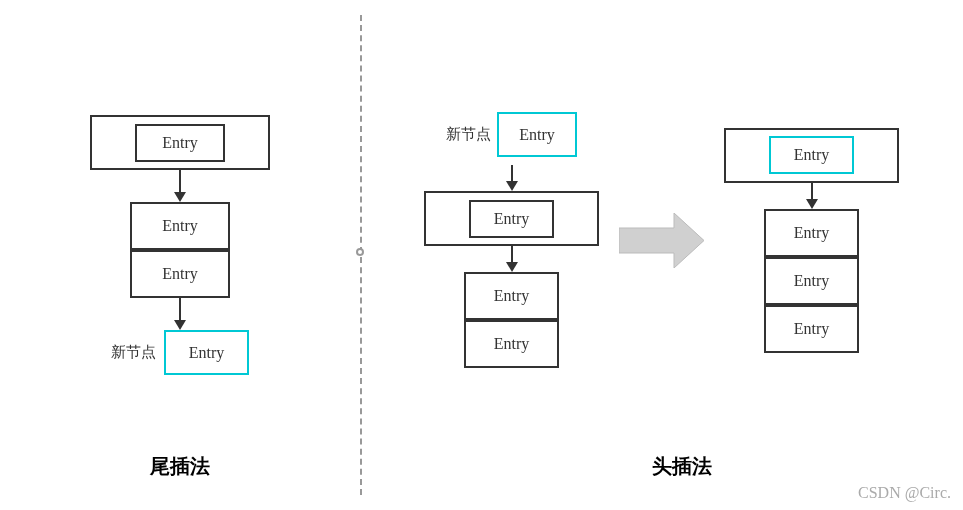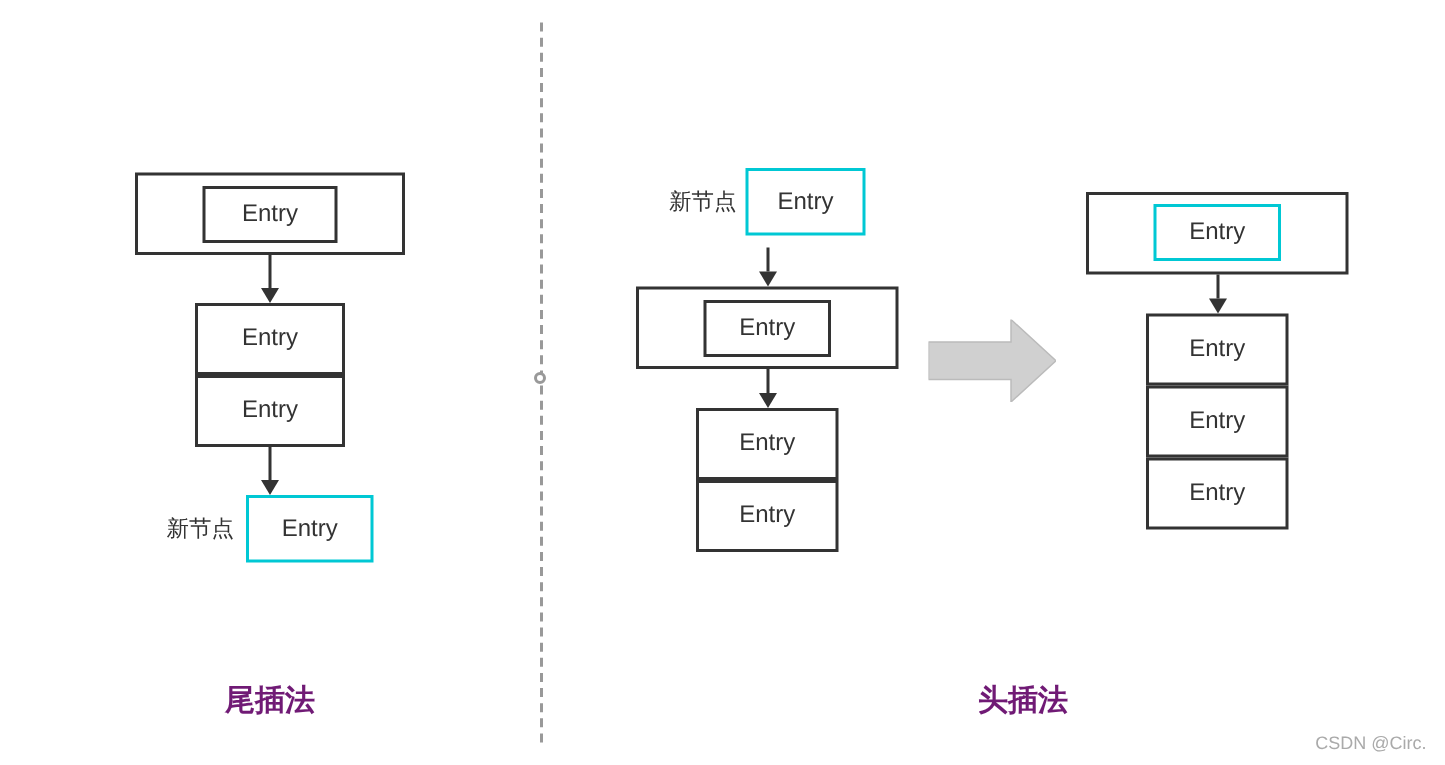--- a/index.html
+++ b/index.html
@@ -9,20 +9,21 @@
       background: #fff;
       font-family: 'SimSun', 'Microsoft YaHei', sans-serif;
       overflow: hidden;
       position: relative;
     }
 
     .main-container {
       display: flex;
       width: 100%;
       height: 100%;
+      font-family: Liberation Serif, serif;
     }
 
     
     .left-panel {
       width: 360px;
       height: 100%;
       display: flex;
       flex-direction: column;
       align-items: center;
       justify-content: center;
@@ -149,21 +150,21 @@
       border: 2px solid #00c8d4;
       display: flex;
       align-items: center;
       justify-content: center;
     }
 
     
     .section-title {
       font-size: 20px;
       font-weight: bold;
-      color: #701a75;
+      color: #000000;
       position: absolute;
       bottom: 30px;
     }
 
     
     .right-content {
       display: flex;
       align-items: center;
       justify-content: center;
       gap: 0px;
@@ -264,21 +265,21 @@
       border: 2px solid #333;
       display: flex;
       align-items: center;
       justify-content: center;
     }
 
     .watermark {
       position: absolute;
       bottom: 8px;
       right: 12px;
-      font-size: 12px;
+      font-size: 16px;
       color: #aaa;
       text-align: right;
     }
   </style>
 </head>
 <body>
 
 <div class="main-container">
 
   <div class="left-panel">

